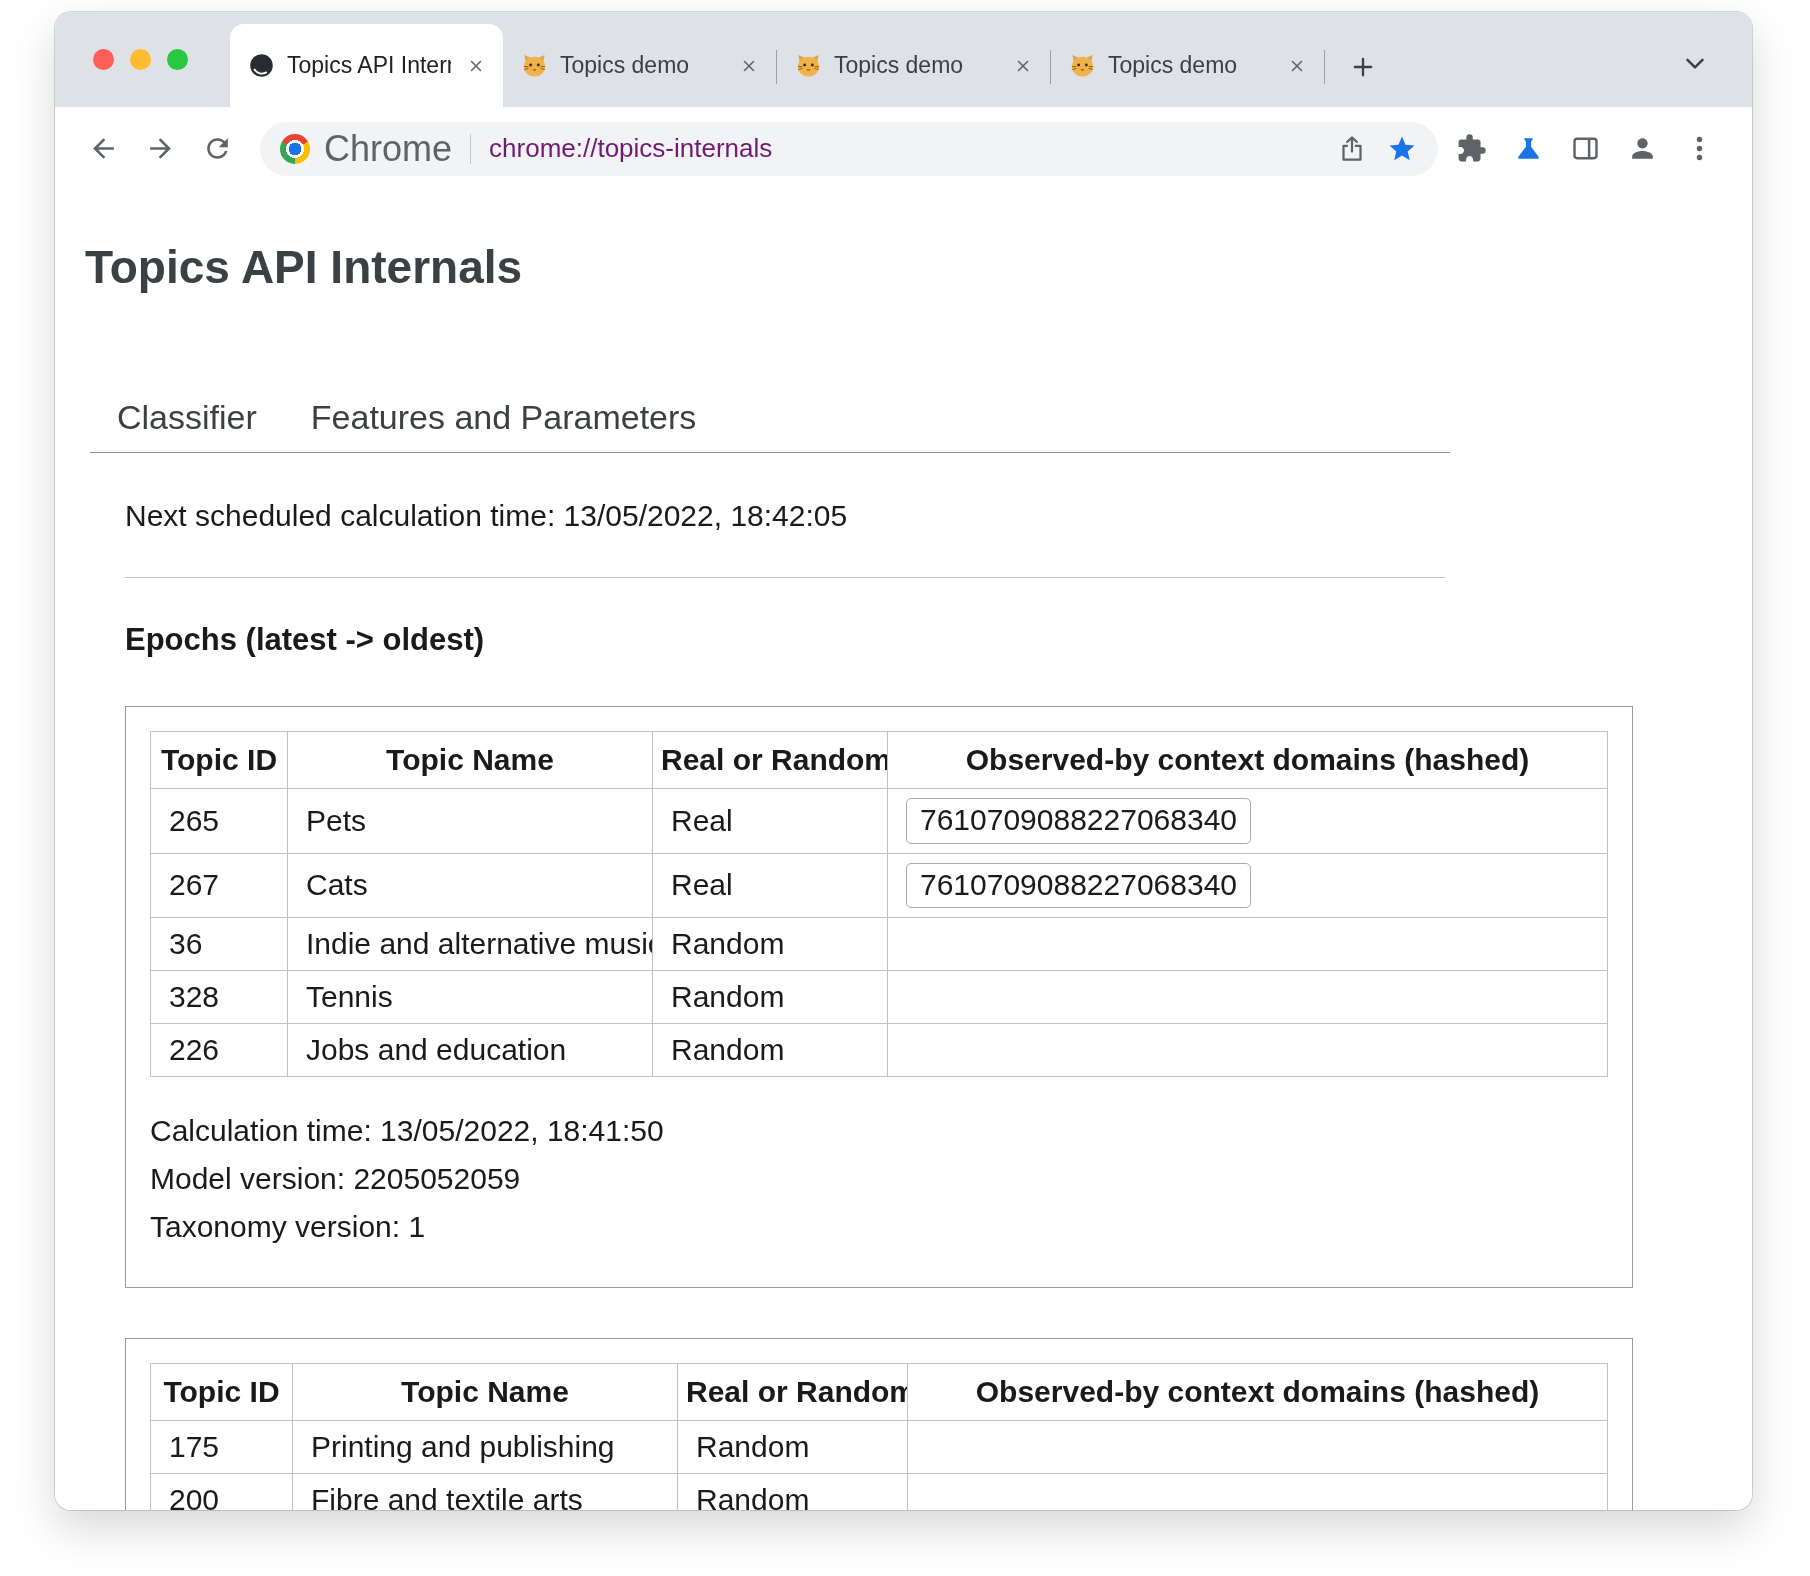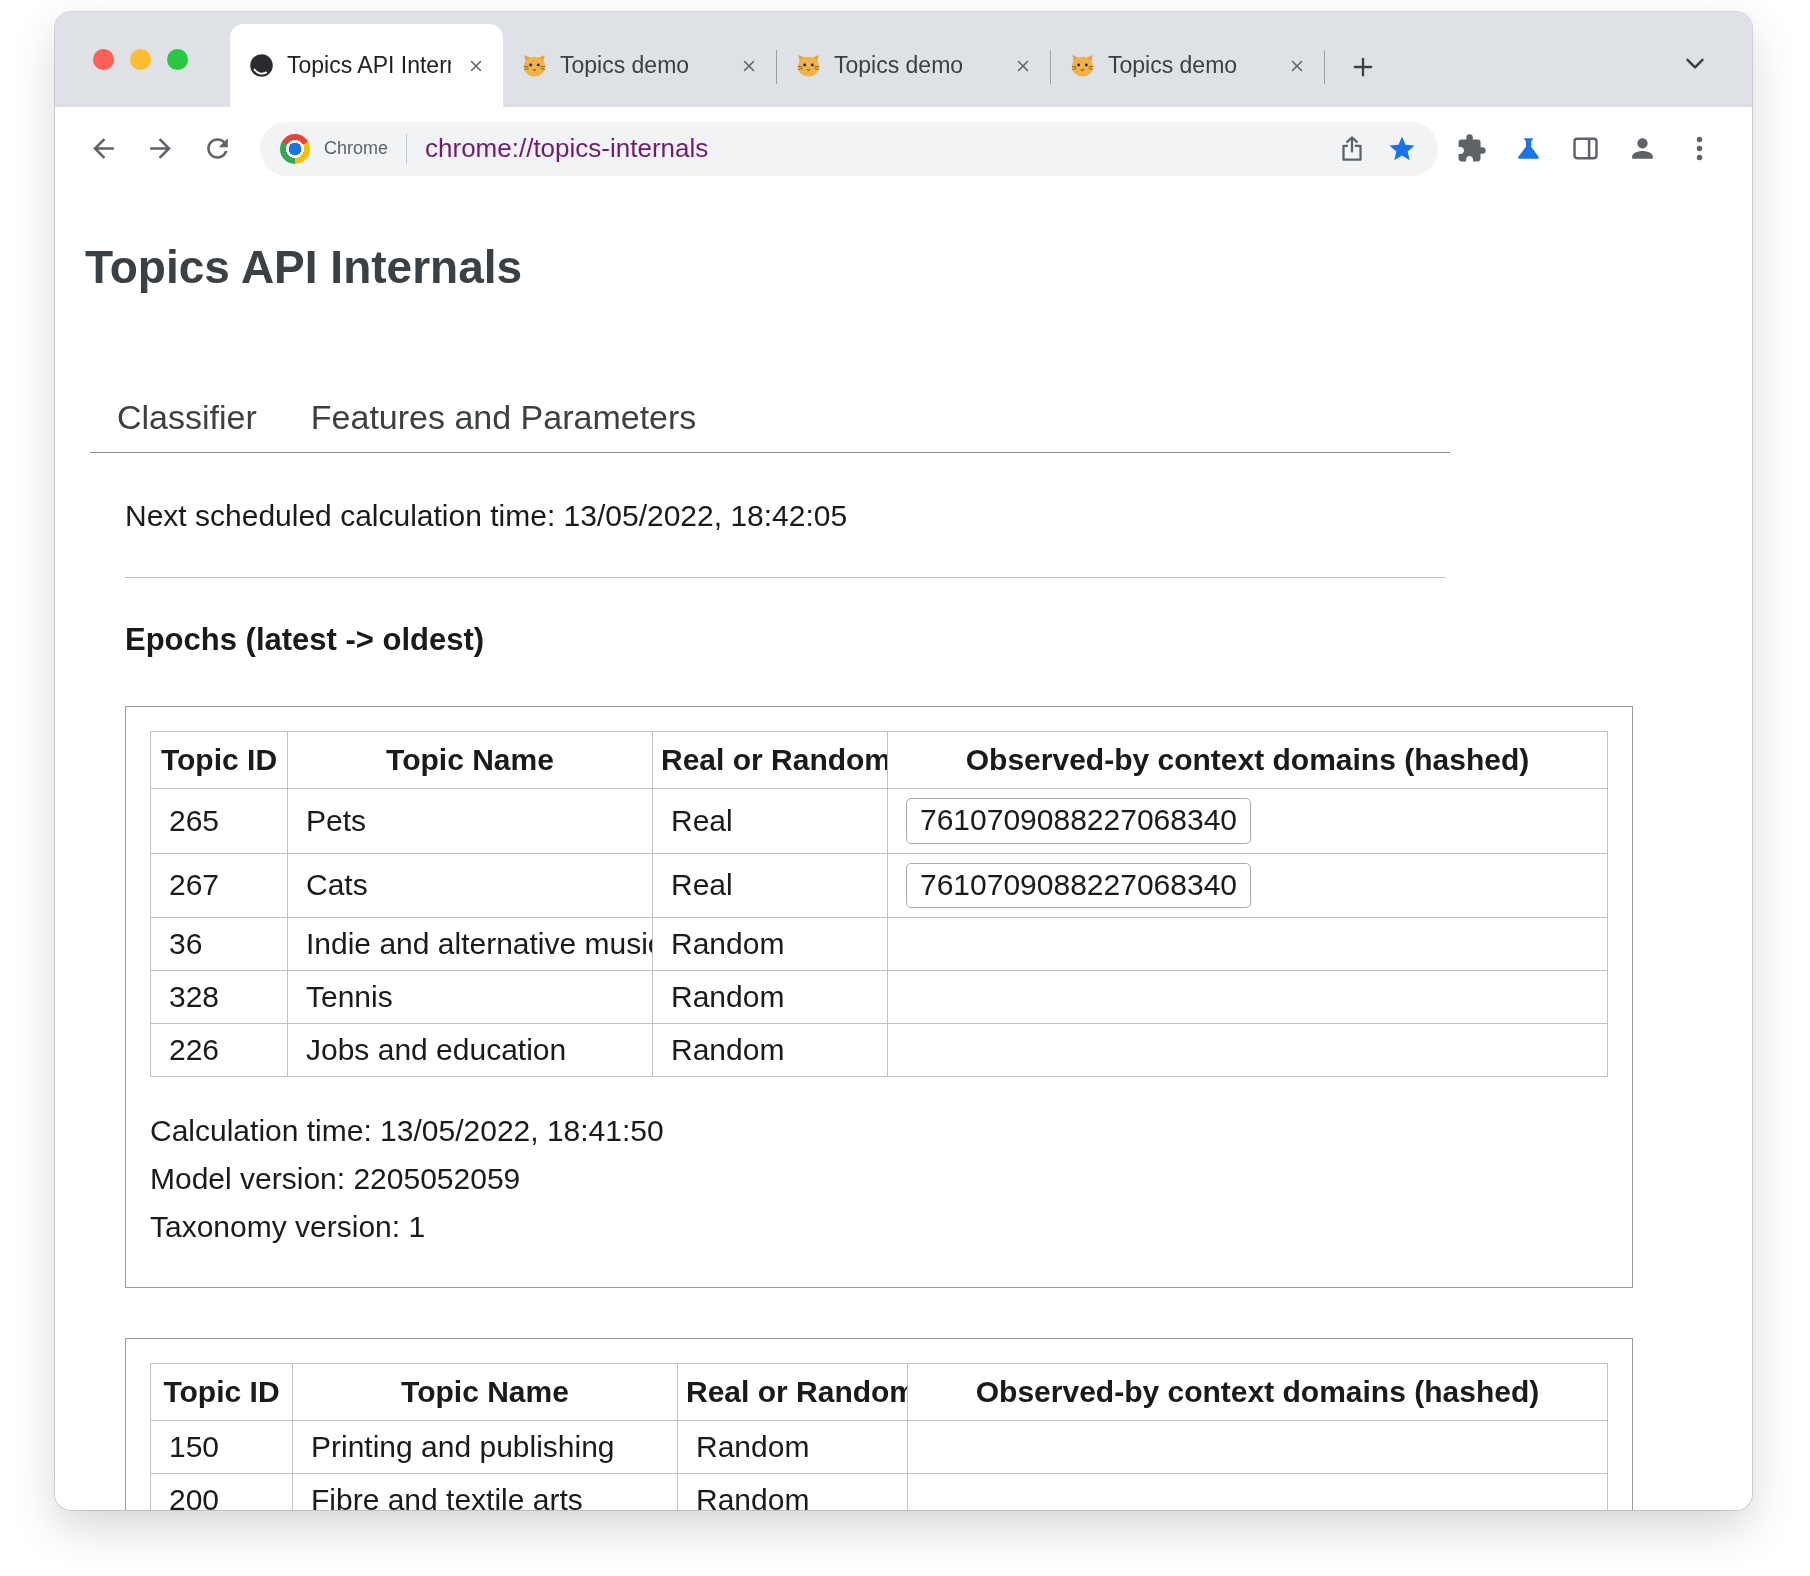--- a/index.html
+++ b/index.html
@@ -85,21 +85,21 @@
     display: flex; align-items: center;
     padding: 0 18px 0 20px; gap: 14px;
     margin-left: 10px;
   }
   .chrome-logo {
     width: 30px; height: 30px; border-radius: 50%; flex: 0 0 30px;
     background:
       radial-gradient(circle, #1A73E8 0 6.5px, #ffffff 6.5px 9px, rgba(0,0,0,0) 9px),
       conic-gradient(from 60deg, #FBBC05 0 120deg, #34A853 120deg 240deg, #EA4335 240deg 360deg);
   }
-  .omni-engine { font-size: 18px; color: #5F6368; white-space: nowrap; }
+  .omni-engine { font-size: 36px; color: #5F6368; white-space: nowrap; }
   .omni-divider { width: 1px; height: 30px; background: #C4C7CC; margin: 0 4px; }
   .omni-url { font-size: 26px; color: #701a75; white-space: nowrap; }
   .omni-spacer { flex: 1; }
   .omni-icon { width: 36px; height: 36px; display: grid; place-items: center; flex: 0 0 36px; }
   .omni-icon svg { width: 30px; height: 30px; }
 
   
   .page {
     flex: 1; background: #fff; overflow: hidden;
     padding: 0 0 0 30px;
@@ -416,21 +416,21 @@
           <thead>
             <tr>
               <th>Topic ID</th>
               <th>Topic Name</th>
               <th>Real or Random</th>
               <th>Observed-by context domains (hashed)</th>
             </tr>
           </thead>
           <tbody>
             <tr>
-              <td>150</td>
+              <td>175</td>
               <td>Printing and publishing</td>
               <td>Random</td>
               <td></td>
             </tr>
             <tr>
               <td>200</td>
               <td>Fibre and textile arts</td>
               <td>Random</td>
               <td></td>
             </tr>

